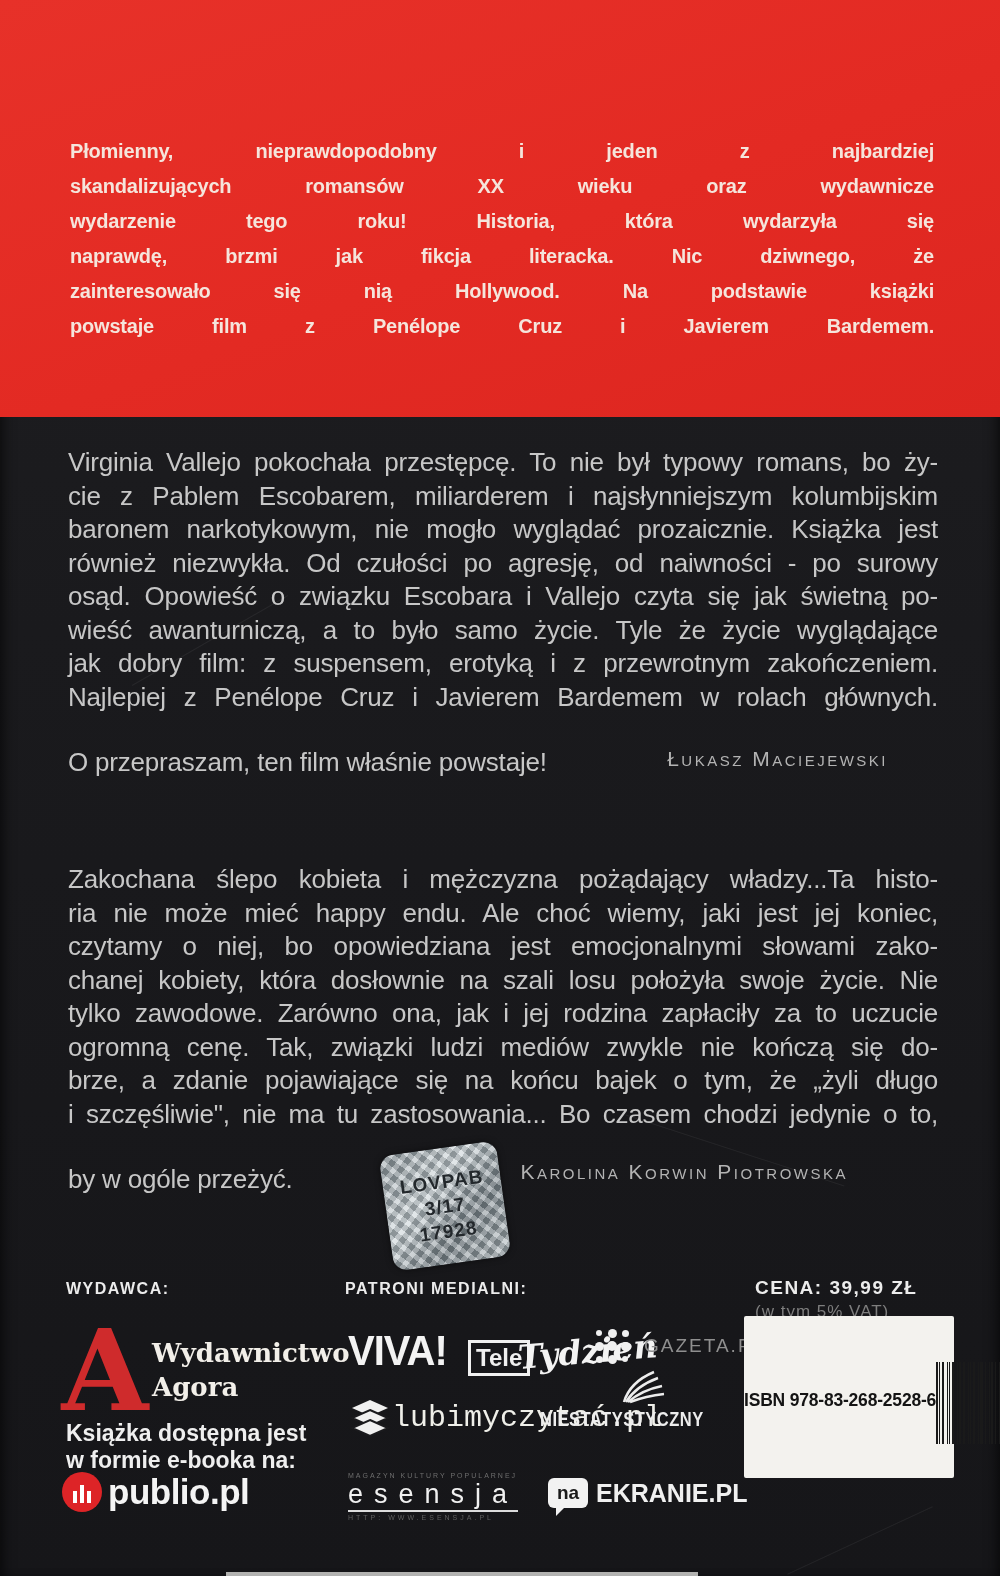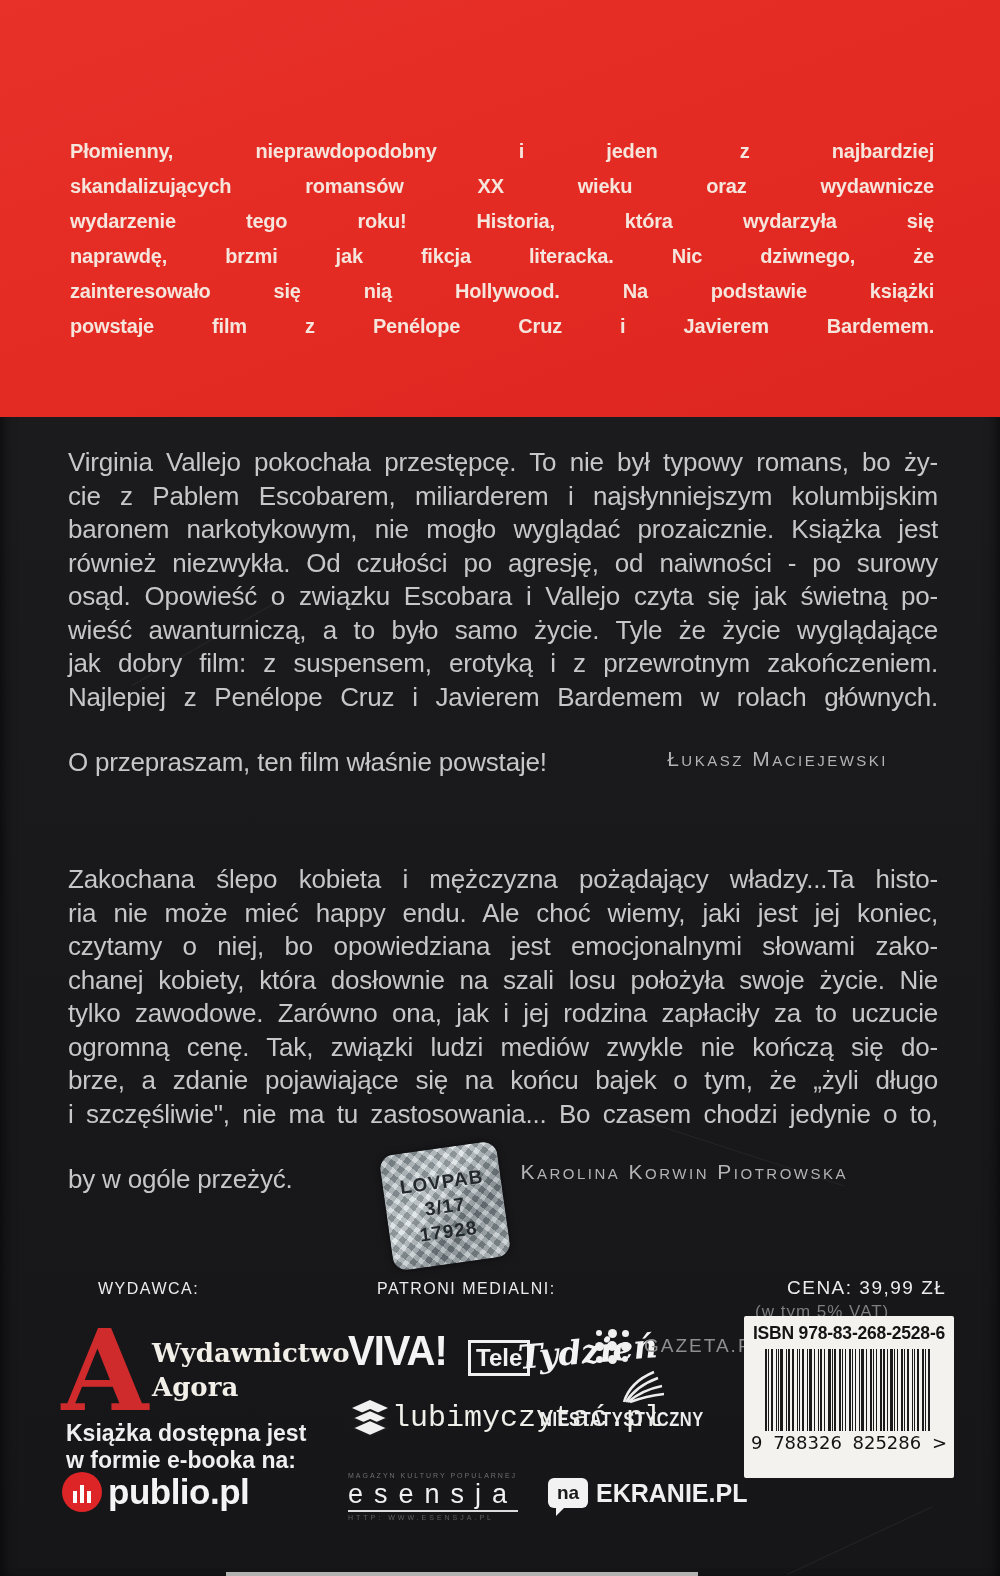--- a/index.html
+++ b/index.html
@@ -28,21 +28,21 @@
            transform:rotate(-8deg);
            background:
              repeating-linear-gradient(45deg,rgba(255,255,255,.28) 0 5px,rgba(0,0,0,.12) 5px 11px),
              repeating-linear-gradient(-45deg,rgba(255,255,255,.22) 0 5px,rgba(40,50,55,.25) 5px 11px),
              linear-gradient(135deg,#97a1a6 0%,#ccd5d9 38%,#808a90 66%,#b7c0c4 100%);
            box-shadow:0 0 6px rgba(0,0,0,.5);
            display:flex;flex-direction:column;align-items:center;justify-content:center;}
   .sticker div{color:#23282c;font-weight:bold;font-size:19px;line-height:25px;letter-spacing:1px;
                text-shadow:0 1px 0 rgba(255,255,255,.25);}
   
-  .sec-label{position:absolute;color:#ececec;font-weight:normal;font-size:16px;letter-spacing:1.5px;margin-left:32px;}
+  .sec-label{position:absolute;color:#ececec;font-weight:bold;font-size:16px;letter-spacing:1.5px;}
   .lbl-wydawca{left:66px;top:1280px;}
   .lbl-patroni{left:345px;top:1280px;}
   .lbl-cena{left:755px;top:1277px;font-size:19px;}
   .vat{position:absolute;left:755px;top:1302px;color:#7e7e7e;font-size:17px;letter-spacing:1px;}
   
   .agora-a{position:absolute;left:60px;top:1316px;width:90px;height:110px;color:#cf2b2c;
            font-family:"DejaVu Serif",serif;font-weight:bold;font-size:112px;line-height:110px;text-align:center;}
   .agora-name{position:absolute;left:152px;top:1336px;color:#f2efe9;font-family:"DejaVu Serif",serif;
               font-weight:bold;font-size:26px;line-height:34px;}
   .ebook{position:absolute;left:66px;top:1420px;color:#efefef;font-weight:bold;font-size:23px;line-height:27px;}
@@ -75,21 +75,21 @@
                 display:inline-block;padding-bottom:1px;line-height:30px;}
   .esensja-bottom{color:#5f5f5f;font-size:7px;letter-spacing:3px;margin-top:2px;}
   .naekranie{position:absolute;left:548px;top:1478px;display:flex;align-items:center;}
   .na-bubble{position:relative;width:40px;height:30px;background:#f2f2f2;border-radius:6px;
              display:flex;align-items:center;justify-content:center;color:#1a1a1a;font-weight:bold;font-size:19px;}
   .na-bubble::after{content:"";position:absolute;left:8px;bottom:-8px;border:5px solid transparent;
                     border-top-color:#f2f2f2;border-left-color:#f2f2f2;}
   .ekranie-text{color:#f0f0f0;font-weight:bold;font-size:25px;margin-left:8px;letter-spacing:0;}
   
   .isbn-box{position:absolute;left:744px;top:1316px;width:210px;height:162px;background:#f3f2ee;border-radius:2px;
-            display:flex;flex-direction:column;align-items:center;padding-top:7px;box-sizing:border-box;}
+            display:flex;flex-direction:row;align-items:center;padding-top:7px;box-sizing:border-box;}
   .isbn-text{color:#141414;font-weight:bold;font-size:17.5px;letter-spacing:-.2px;white-space:nowrap;}
   .barcode{width:168px;height:82px;margin-top:5px;display:flex;align-items:stretch;}
   .barcode i{display:inline-block;background:#1a1a1a;}
   .barcode-digits{width:196px;display:flex;justify-content:space-between;color:#141414;
                   font-size:18px;margin-top:1px;font-family:"DejaVu Sans",sans-serif;}
   
   .scratch{position:absolute;background:rgba(255,255,255,.06);}
   .s1{left:620px;top:1150px;width:230px;height:1px;transform:rotate(18deg);}
   .s2{left:120px;top:640px;width:180px;height:1px;transform:rotate(-30deg);}
   .s3{left:780px;top:1540px;width:160px;height:1px;transform:rotate(-25deg);}

